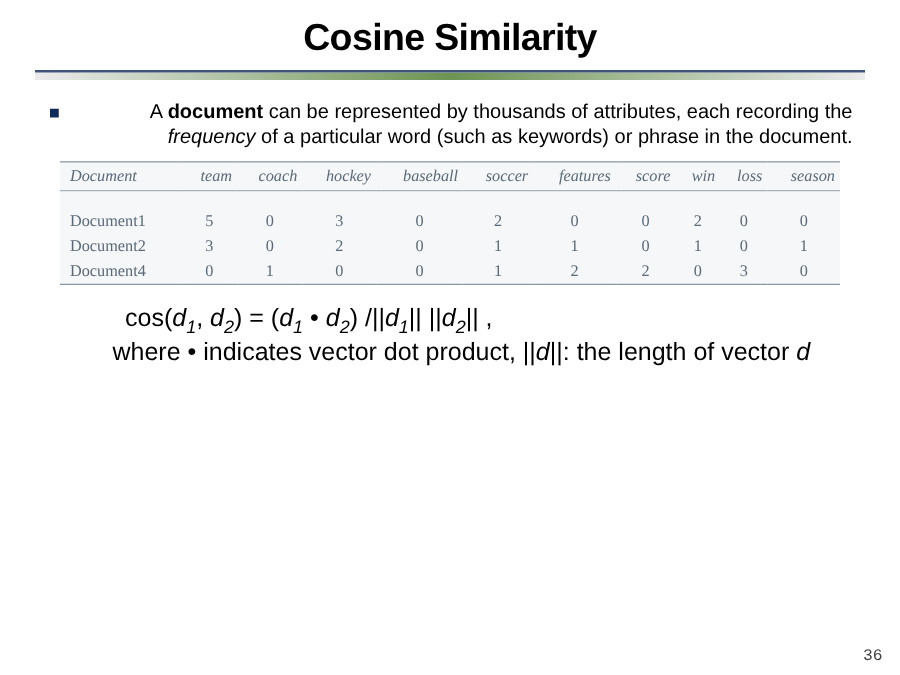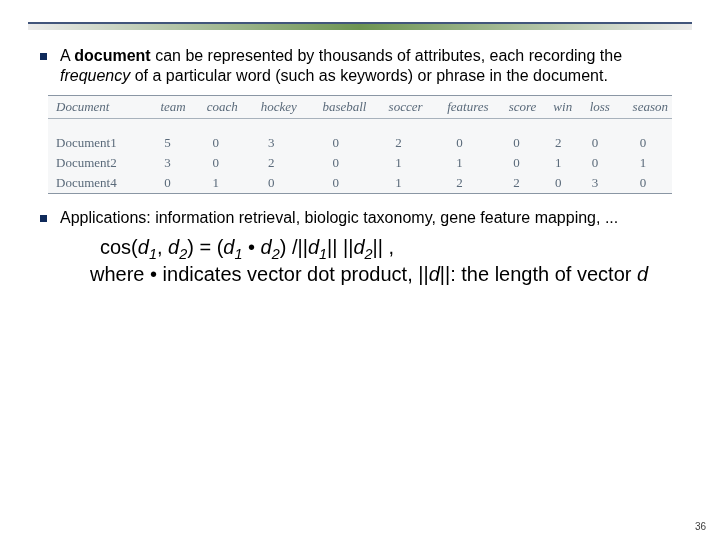--- a/index.html
+++ b/index.html
@@ -37,20 +37,21 @@
     background: linear-gradient(to right, #e8e8e8 0%, #548235 50%, #e8e8e8 100%);
     opacity: 0.85;
   }
   .body {
     padding: 16px 38px 0 38px;
   }
   ul.bullets {
     list-style: none;
     margin: 0;
     padding: 0;
+    text-align: right;
   }
   ul.bullets > li {
     position: relative;
     padding-left: 22px;
     font-size: 16px;
     line-height: 1.28;
     margin-bottom: 6px;
   }
   ul.bullets > li::before {
     content: "";
@@ -119,31 +120,32 @@
     border-bottom: 1.5px solid #8a96a4;
   }
   table.docmatrix tr.firstbody td {
     padding-top: 16px;
   }
 
   .page-num {
     position: absolute;
     right: 14px;
     bottom: 8px;
-    font-size: 10px;
+    font-size: 13px;
     color: #404040;
-    font-family: Liberation Sans, sans-serif;
+    font-family: Liberation Mono, monospace;
   }
 </style>
 </head>
 <body>
 
 <div class="slide">
 
   <div class="title-block">
+    <span class="title-text">Cosine Similarity</span>
     <div class="title-underline"></div>
   </div>
 
   <div class="body">
 
     <ul class="bullets">
       <li>
         <span>A </span><span class="emph-bold">document</span><span> can be represented by thousands of attributes, each recording the </span><span class="emph-italic">frequency</span><span> of a particular word (such as keywords) or phrase in the document.</span>
       </li>
     </ul>
@@ -203,21 +205,20 @@
             <td>2</td>
             <td>0</td>
             <td>3</td>
             <td>0</td>
           </tr>
         </tbody>
       </table>
     </div>
 
     <ul class="bullets">
-      <li>Applications: information retrieval, biologic taxonomy, gene feature mapping, ...</li>
     </ul>
 
     <div class="formula-block">
       <div class="formula-line1">
         <span>cos(</span><span class="emph-italic">d</span><span class="sub">1</span><span>, </span><span class="emph-italic">d</span><span class="sub">2</span><span>) =  (</span><span class="emph-italic">d</span><span class="sub">1</span><span> • </span><span class="emph-italic">d</span><span class="sub">2</span><span>) /||</span><span class="emph-italic">d</span><span class="sub">1</span><span>|| ||</span><span class="emph-italic">d</span><span class="sub">2</span><span>|| ,</span>
       </div>
       <div class="formula-line2">
         <span>where • indicates vector dot product, ||</span><span class="emph-italic">d</span><span>||: the length of vector </span><span class="emph-italic">d</span>
       </div>
     </div>

